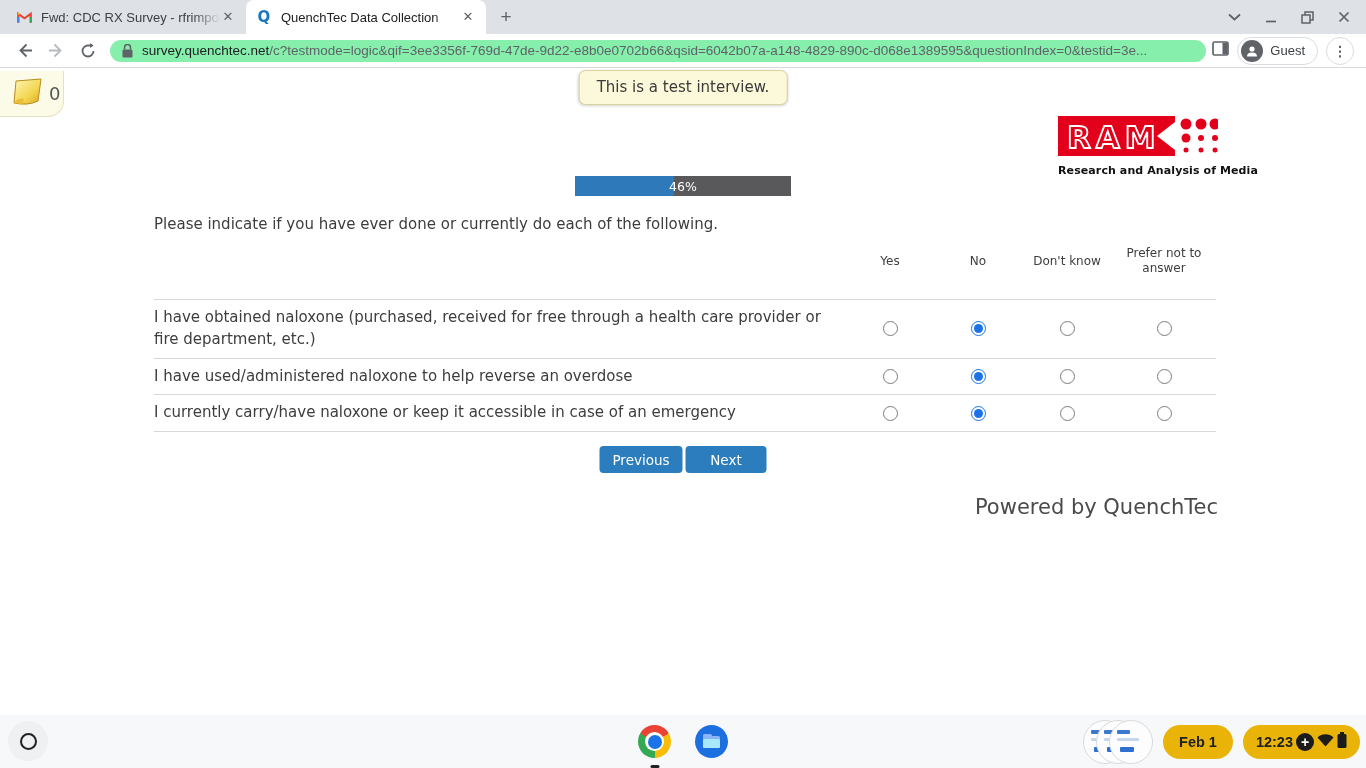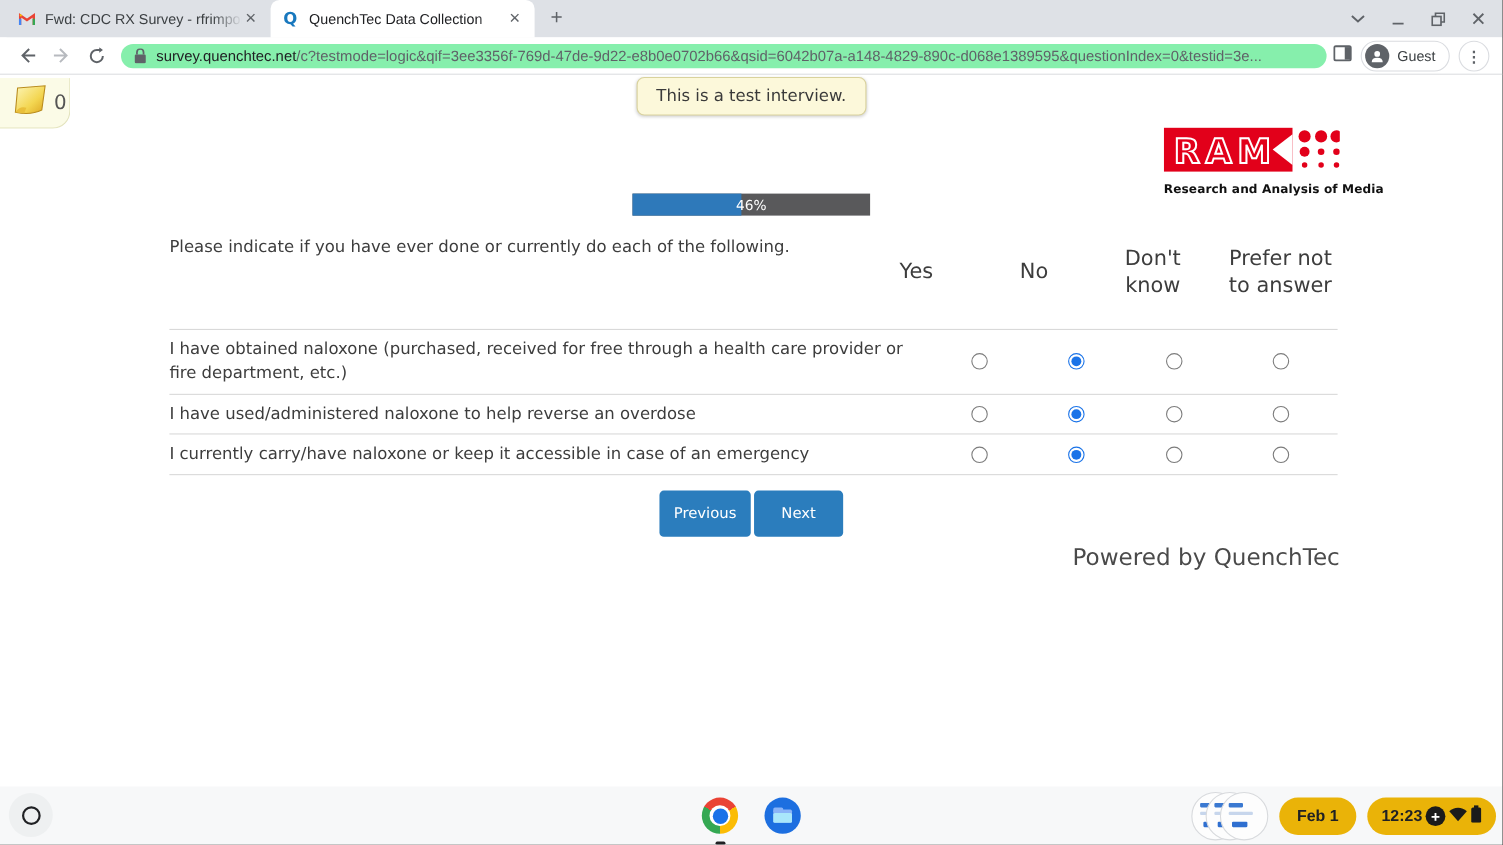--- a/index.html
+++ b/index.html
@@ -65,39 +65,39 @@
 
   .progress { position:absolute; left:50%; transform:translateX(-50%); top:108px;
               width:216px; height:20px; background:#59595b; }
   .progress-fill { height:100%; background:#2e79ba; }
   .progress-label { position:absolute; inset:0; display:flex; align-items:center; justify-content:center;
                     color:#fff; font-family:"DejaVu Sans",sans-serif; font-size:12.5px; }
 
   .question { position:absolute; left:154px; top:147px; font-family:"DejaVu Sans",sans-serif;
               font-size:15px; color:#3d3d3d; }
 
-  .mtx-head { position:absolute; left:154px; right:150px; top:155px; height:50px;
+  .mtx-head { position:absolute; left:154px; right:150px; top:168px; height:50px;
               display:flex; align-items:center; font-family:"DejaVu Sans",sans-serif;
-              font-size:19px; color:#3d3d3d;gap:19px; }
+              font-size:12px; color:#3d3d3d; }
   .mtx-head .spacer { flex:1; }
   .hcol { text-align:center; line-height:1.25; }
   .col-0 { width:88px; } .col-1 { width:88px; } .col-2 { width:90px; } .col-3 { width:104px; }
 
   .mtx { position:absolute; left:154px; right:150px; top:231px; border-top:1px solid #d9d9d9; }
   .mtx-row { display:flex; align-items:center; border-bottom:1px solid #d9d9d9; padding:5px 0; }
   .row-label { flex:1; font-family:"DejaVu Sans",sans-serif; font-size:15px; color:#3d3d3d;
                line-height:1.45; padding:2px 10px 2px 0; }
   .rcell { display:flex; justify-content:center; }
   .radio { width:15px; height:15px; border:1.5px solid #7c7c7c; border-radius:50%; position:relative; background:#fff; }
   .radio.checked { border-color:#1a73e8; }
   .radio.checked::after { content:""; position:absolute; inset:2px; background:#1a73e8; border-radius:50%; }
 
   .nav-buttons { position:absolute; left:50%; transform:translateX(-50%); top:378px; display:flex; gap:3px; }
   .btn { background:#2b7dbd; color:#fff; font-family:"DejaVu Sans",sans-serif; font-size:13.5px;
-         border:none; border-radius:4px; height:42px; display:flex; align-items:center; justify-content:center; }
+         border:none; border-radius:4px; height:27px; display:flex; align-items:center; justify-content:center; }
   .btn-prev { width:83px; } .btn-next { width:81px; }
 
   .powered { position:absolute; right:148px; top:427px; font-family:"DejaVu Sans",sans-serif;
              font-size:21px; color:#4a4a4a; }
 
   
   .shelf { position:absolute; left:0; right:0; bottom:0; height:53px; background:#f7f8f9; }
   .launcher { position:absolute; left:8px; top:6px; width:40px; height:40px; border-radius:50%;
               background:#eef0f1; display:flex; align-items:center; justify-content:center; }
   .launcher-ring { width:17px; height:17px; border:2.5px solid #202124; border-radius:50%; }

